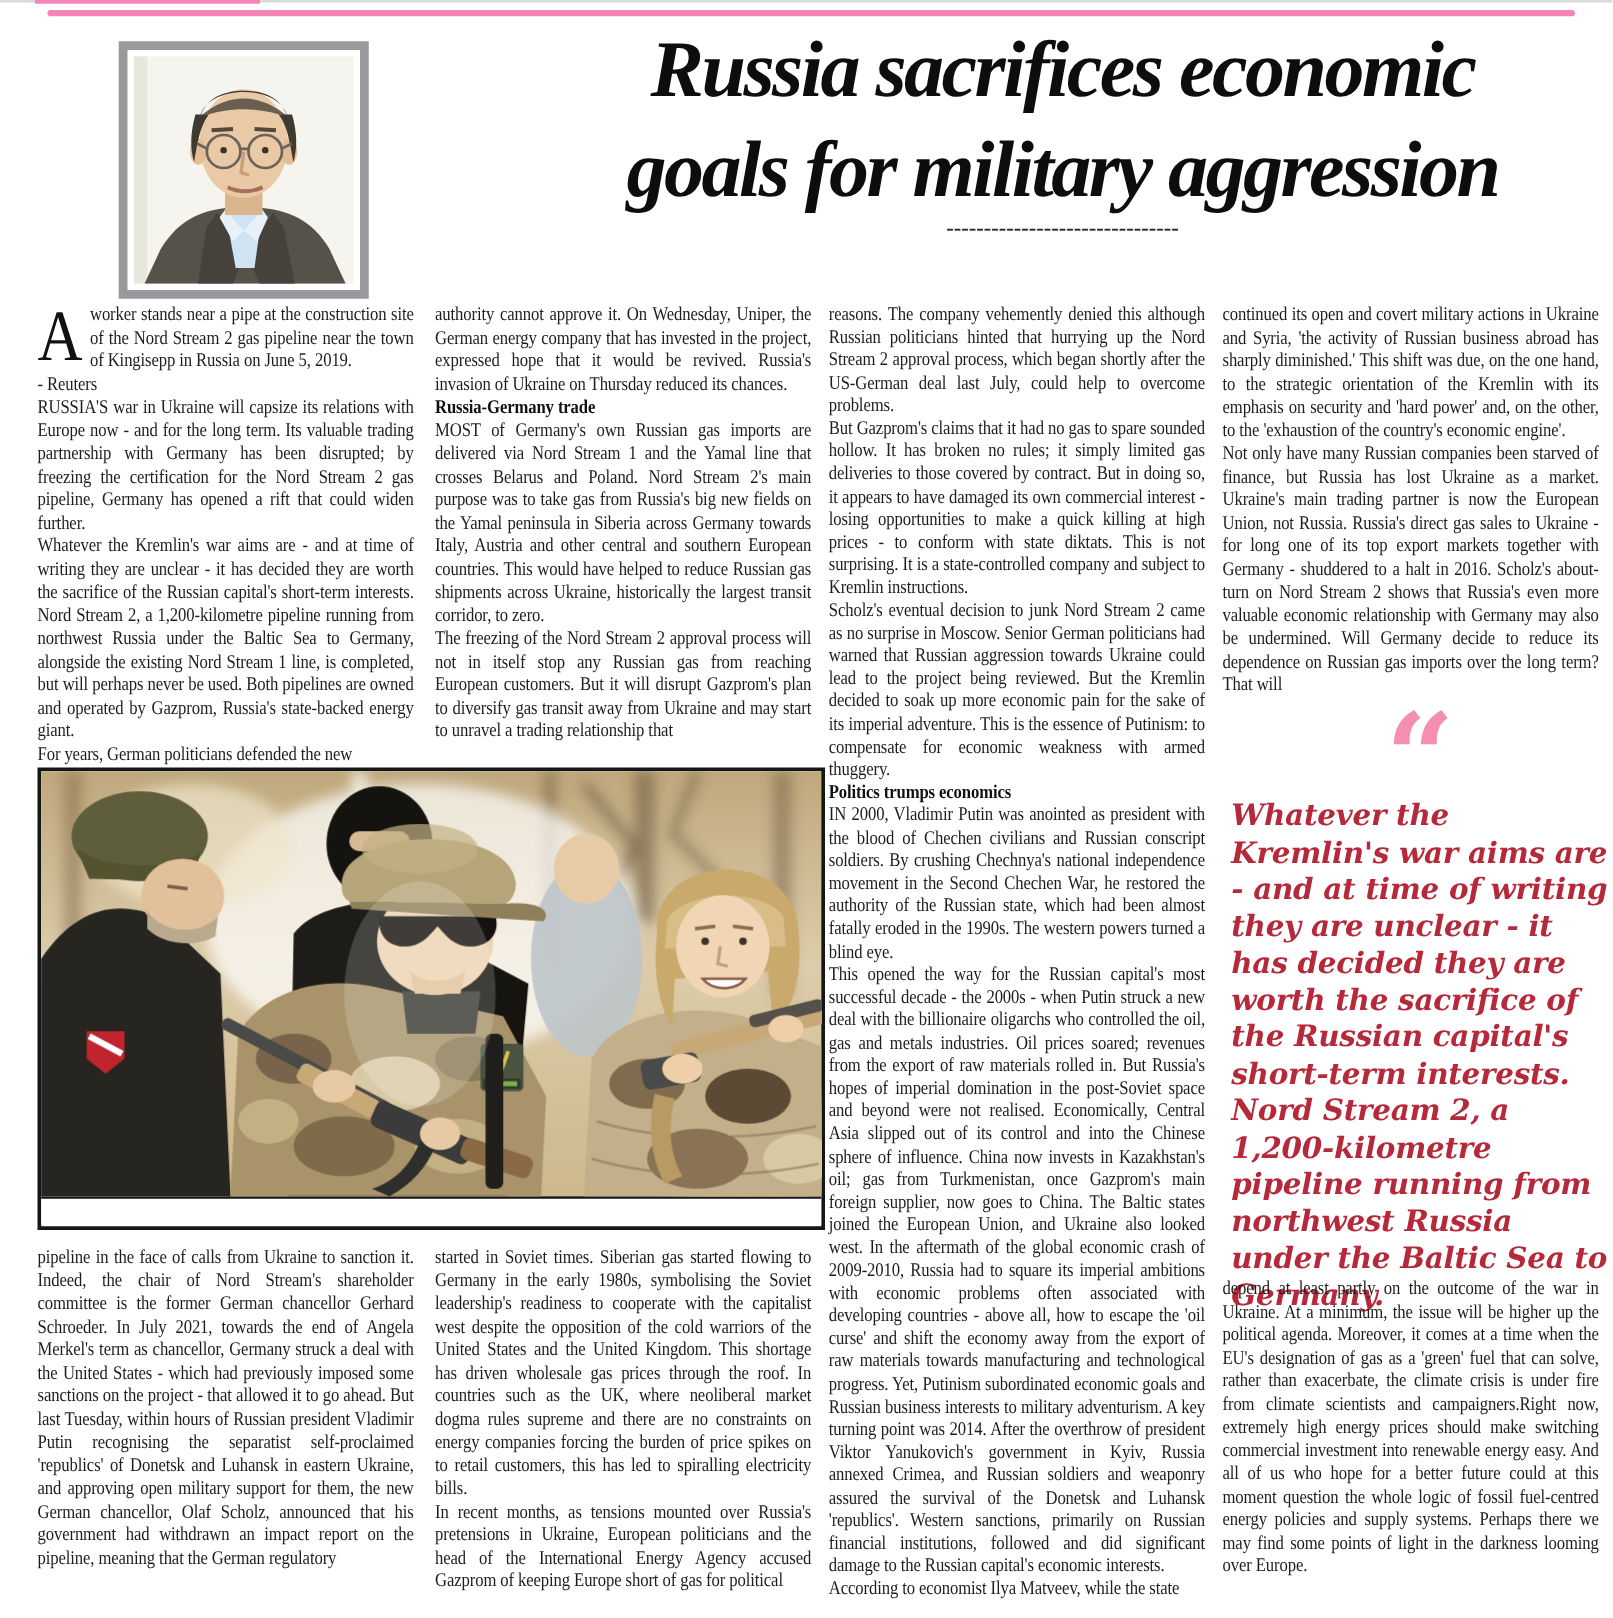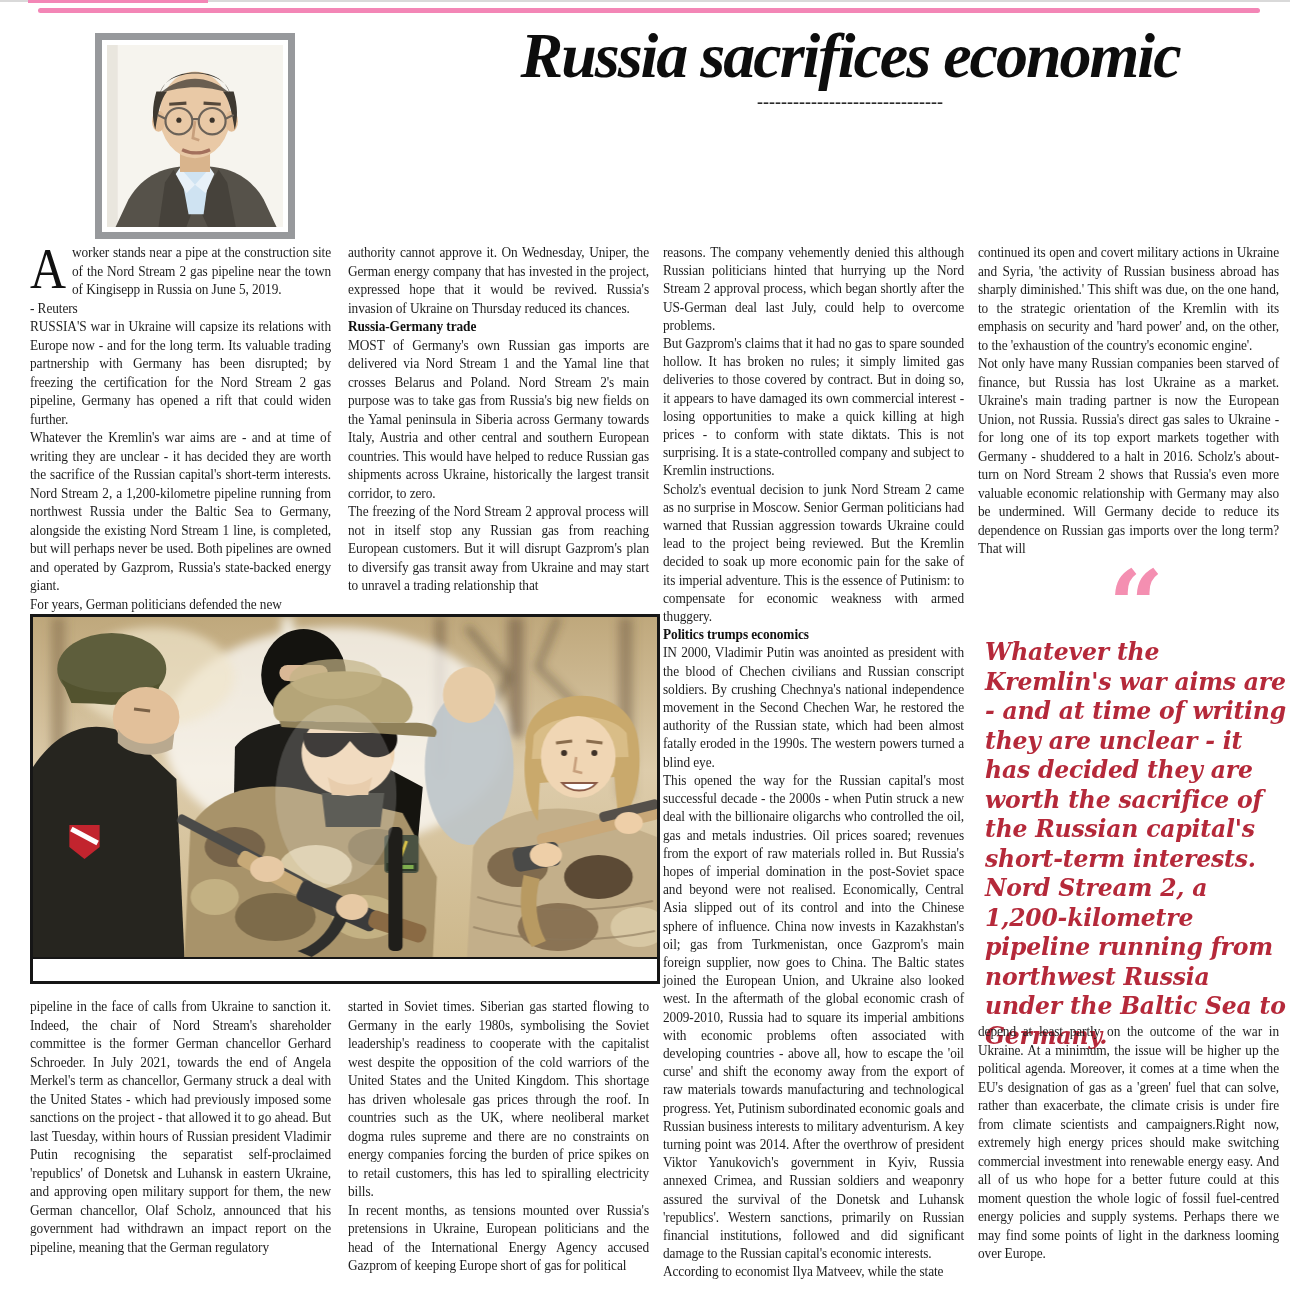--- a/index.html
+++ b/index.html
@@ -91,21 +91,21 @@
       <circle cx="67" cy="71" r="2.4" fill="#3b332a"></circle>
       <circle cx="98" cy="71" r="2.4" fill="#3b332a"></circle>
       <path d="M82,72 L80,88 L86,90" fill="none" stroke="#c79f7c" stroke-width="2.5"></path>
       <path d="M70,99 C78,103 88,103 96,99" fill="none" stroke="#a3705c" stroke-width="3"></path>
       <path d="M72,110 C78,113 88,113 94,110" fill="none" stroke="#d8b априори8f" stroke-width="0"></path>
     </svg>
   </div>
 
   <div class="headline-wrap">
     <h1 class="headline"><span>Russia sacrifices economic</span><br>
-    </h1>
+    <span>goals for military aggression</span></h1>
     <div class="byline-dashes">-------------------------------</div>
   </div>
 
   <div class="body-text" style="left:30px;top:243px;">
     <p><span class="dropcap">A</span><span>worker stands near a pipe at the construction site of the Nord Stream 2 gas pipeline near the town of Kingisepp in Russia on June 5, 2019.</span></p>
     <p>- Reuters</p>
     <p>RUSSIA'S war in Ukraine will capsize its relations with Europe now - and for the long term. Its valuable trading partnership with Germany has been disrupted; by freezing the certification for the Nord Stream 2 gas pipeline, Germany has opened a rift that could widen further.</p>
     <p>Whatever the Kremlin's war aims are - and at time of writing they are unclear - it has decided they are worth the sacrifice of the Russian capital's short-term interests. Nord Stream 2, a 1,200-kilometre pipeline running from northwest Russia under the Baltic Sea to Germany, alongside the existing Nord Stream 1 line, is completed, but will perhaps never be used. Both pipelines are owned and operated by Gazprom, Russia's state-backed energy giant.</p>
     <p>For years, German politicians defended the new</p>
   </div>

